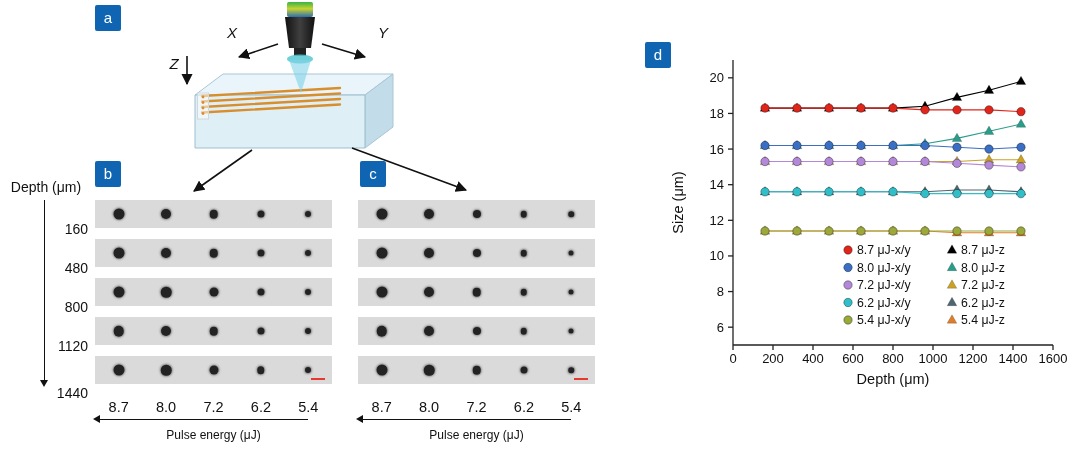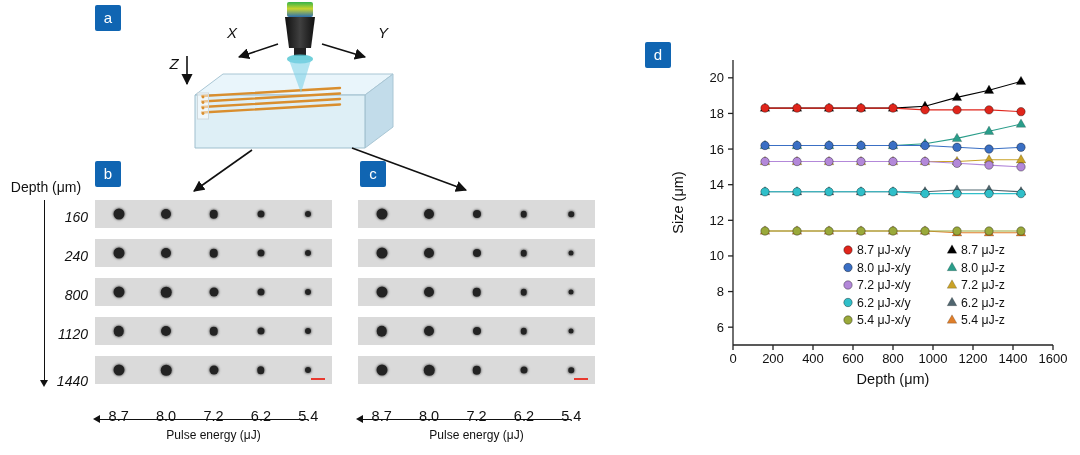--- a/index.html
+++ b/index.html
@@ -12,35 +12,35 @@
   #badge-a{left:95px;top:5px;}
   #badge-b{left:95px;top:161px;}
   #badge-c{left:360px;top:161px;}
   #badge-d{left:645px;top:42px;}
 
   .schematic{position:absolute;left:140px;top:0;}
   .schematic text{font-family:"Liberation Sans",sans-serif;fill:#111;}
   .ax-letter{font-style:italic;font-size:15px;}
 
   .depth-title{position:absolute;left:0;top:179px;width:92px;text-align:center;font-size:14px;}
-  #depth-values{position:absolute;left:50px;top:4px;width:38px;height:364px;font-style:italic;}
+  #depth-values{position:absolute;left:50px;top:16px;width:38px;height:364px;}
   .depth-value{position:absolute;right:0;font-size:14px;}
   .v-arrow{position:absolute;left:44px;top:200px;height:184px;border-left:1.5px solid #111;}
   .v-arrow::after{content:"";position:absolute;left:-5.4px;bottom:-3px;
     border-left:4.5px solid transparent;border-right:4.5px solid transparent;border-top:7px solid #111;}
 
   .strips{position:absolute;width:237px;}
   #strips-b{left:95px;top:200px;}
   #strips-c{left:358px;top:200px;}
   .strip{position:relative;height:28px;margin-bottom:11px;background:#dadada;}
   .dot{position:absolute;top:50%;transform:translate(-50%,-50%);border-radius:50%;
        background:#232323;box-shadow:0 0 2px 1px rgba(75,75,75,.55);}
   .scalebar{position:absolute;right:7px;bottom:4px;width:14px;height:2.5px;}
 
-  .energy-ticks{position:absolute;top:408px;width:237px;display:flex;}
+  .energy-ticks{position:absolute;top:399px;width:237px;display:flex;}
   #ticks-b{left:95px;} #ticks-c{left:358px;}
   .etick{flex:1;text-align:center;font-size:14.5px;}
 
   .h-arrow{position:absolute;top:419px;border-top:1.5px solid #111;}
   #arrow-b{left:100px;width:208px;}
   #arrow-c{left:363px;width:208px;}
   .h-arrow::before{content:"";position:absolute;left:-7px;top:-4.9px;
     border-top:4.5px solid transparent;border-bottom:4.5px solid transparent;border-right:7px solid #111;}
 
   .energy-label{position:absolute;top:428px;width:237px;text-align:center;font-size:12px;}
@@ -118,21 +118,21 @@
   </svg>
 
   <div class="badge" id="badge-a" style="background: rgb(16, 101, 178);">a</div>
   <div class="badge" id="badge-b" style="background: rgb(16, 101, 178);">b</div>
   <div class="badge" id="badge-c" style="background: rgb(16, 101, 178);">c</div>
   <div class="badge" id="badge-d" style="background: rgb(16, 101, 178);">d</div>
 
   <div class="depth-title">Depth (μm)</div>
   <div id="depth-values">
       <div class="depth-value" style="top: 205px;">160</div>
-      <div class="depth-value" style="top: 244px;">240</div>
+      <div class="depth-value" style="top: 244px;">480</div>
       <div class="depth-value" style="top: 283px;">800</div>
       <div class="depth-value" style="top: 322px;">1120</div>
       <div class="depth-value" style="top: 361px; margin-top: 8px;">1440</div>
     </div>
   <div class="v-arrow"></div>
 
   <div id="strips-b" class="strips">
       <div class="strip" style="background: rgb(218, 218, 218);">
         <div class="dot" style="width: 11px; height: 11px; left: 10%;"></div>
         <div class="dot" style="width: 10px; height: 10px; left: 30%;"></div>

